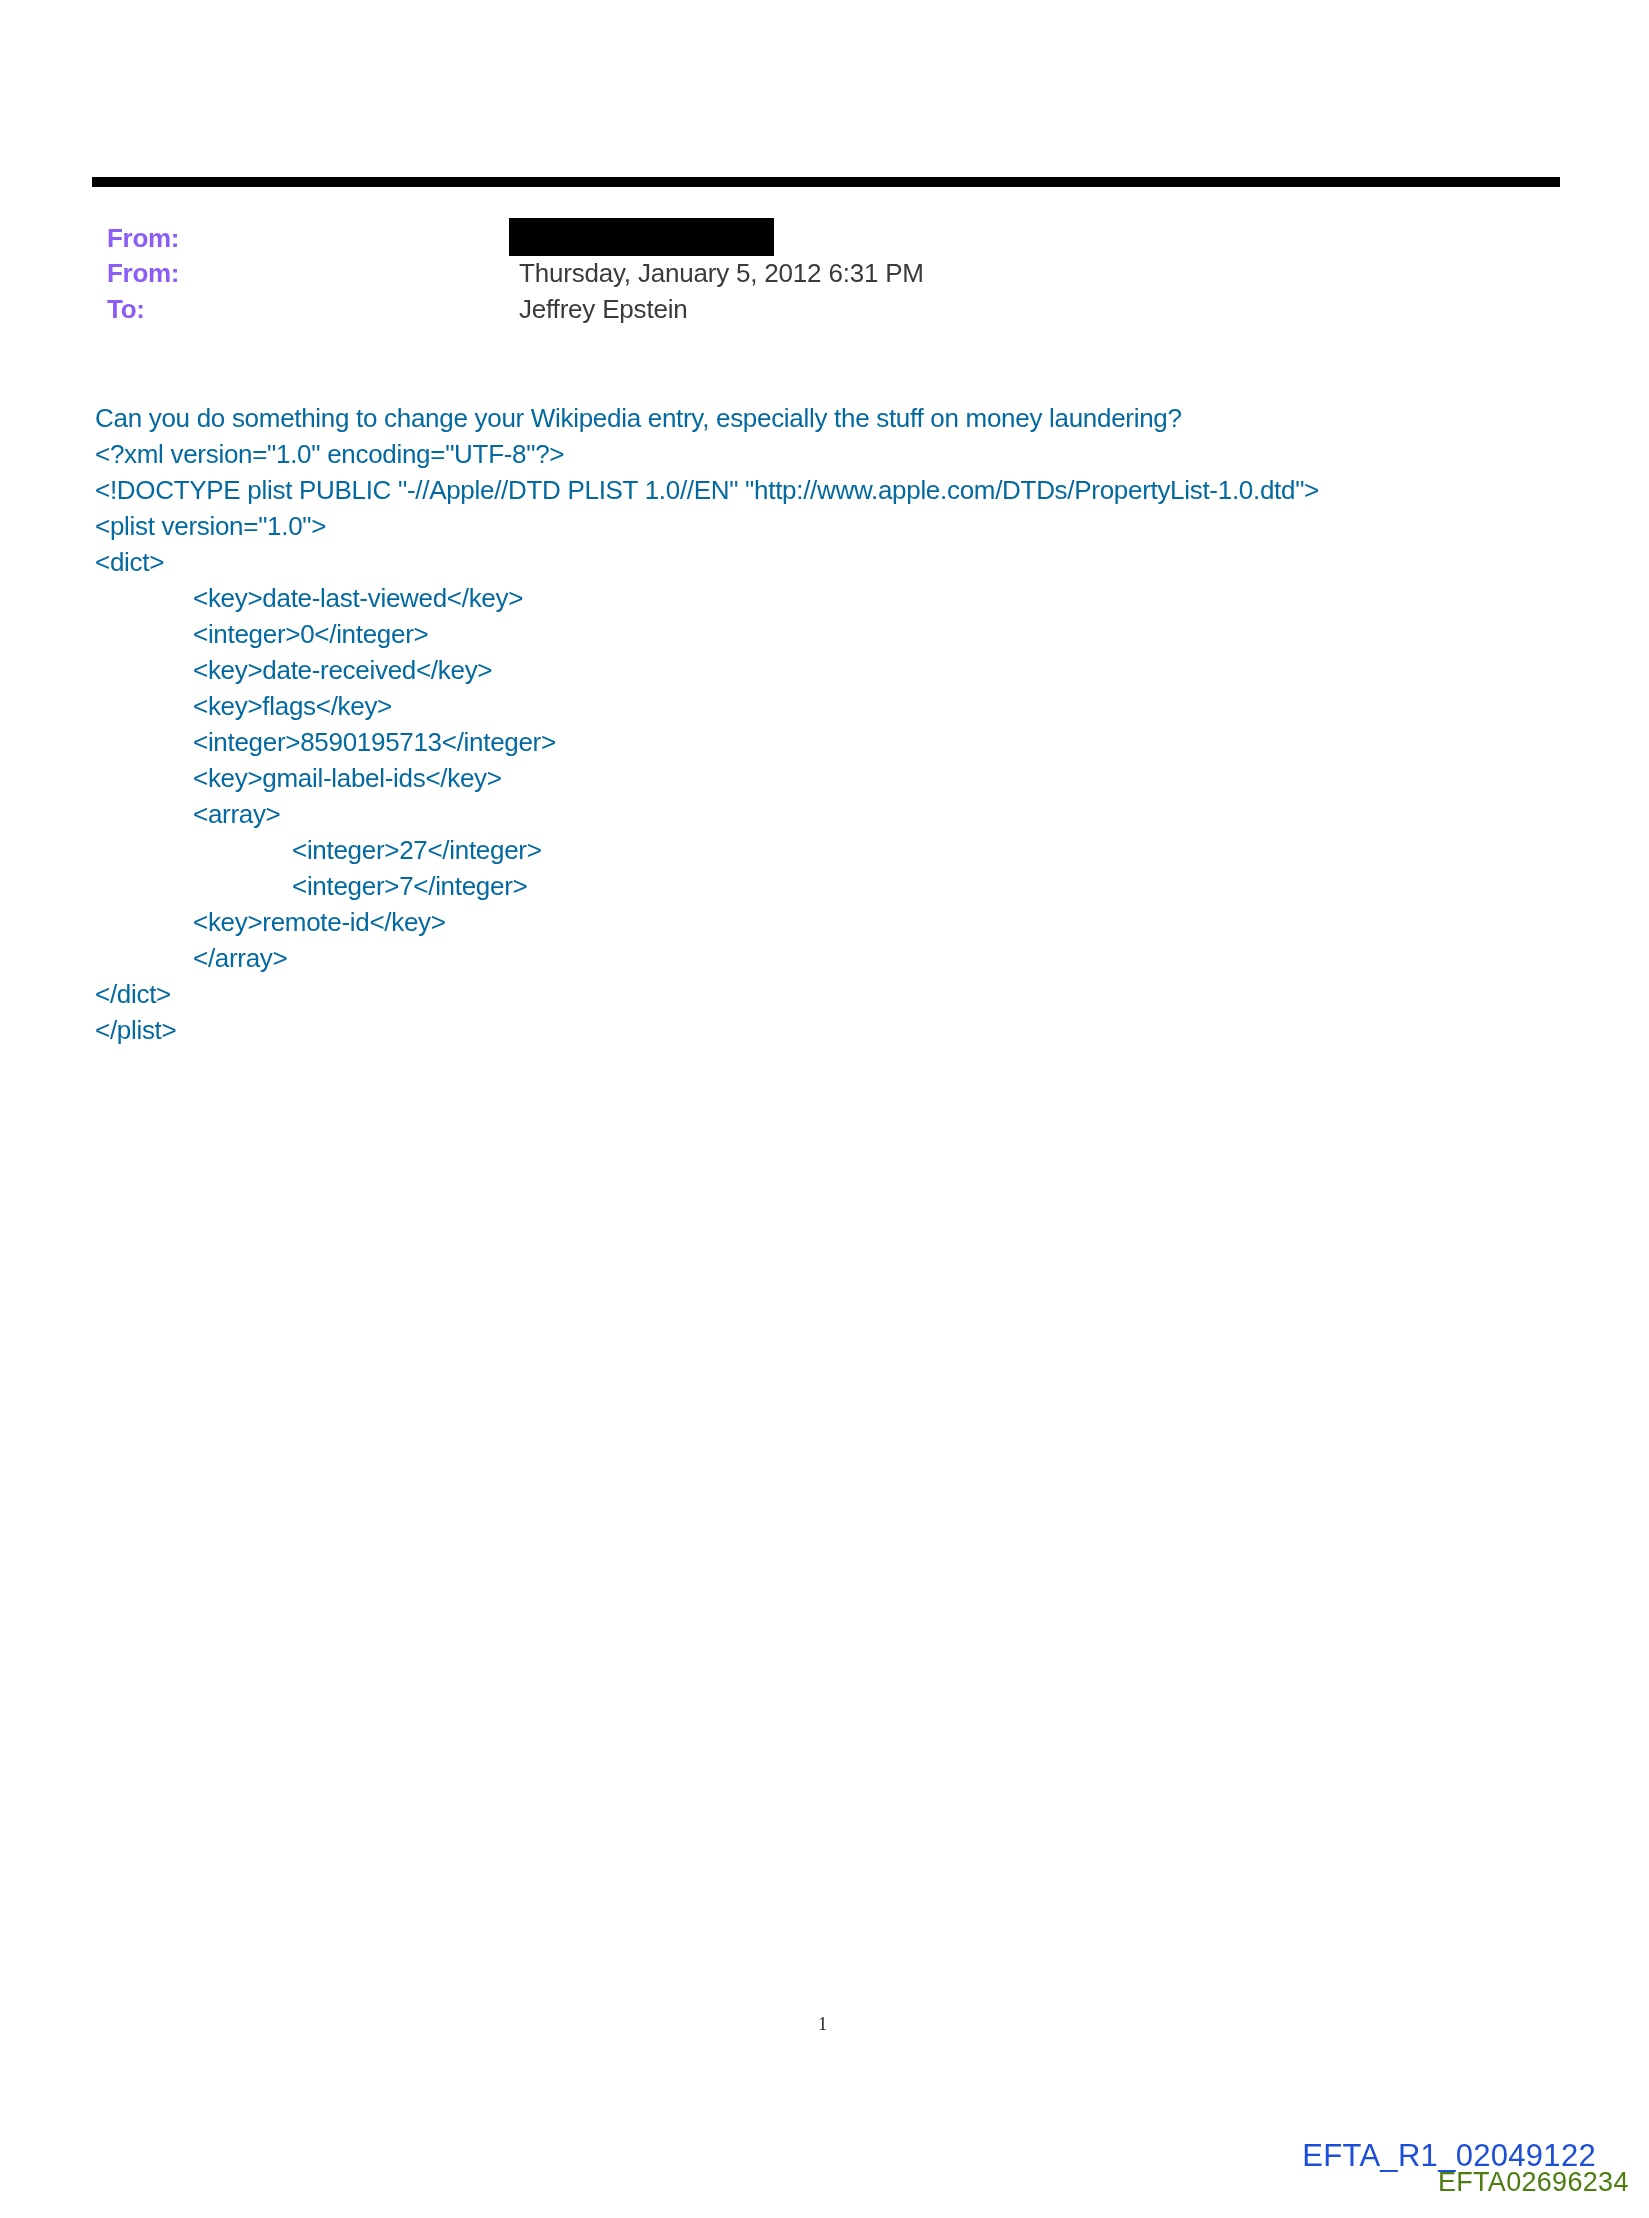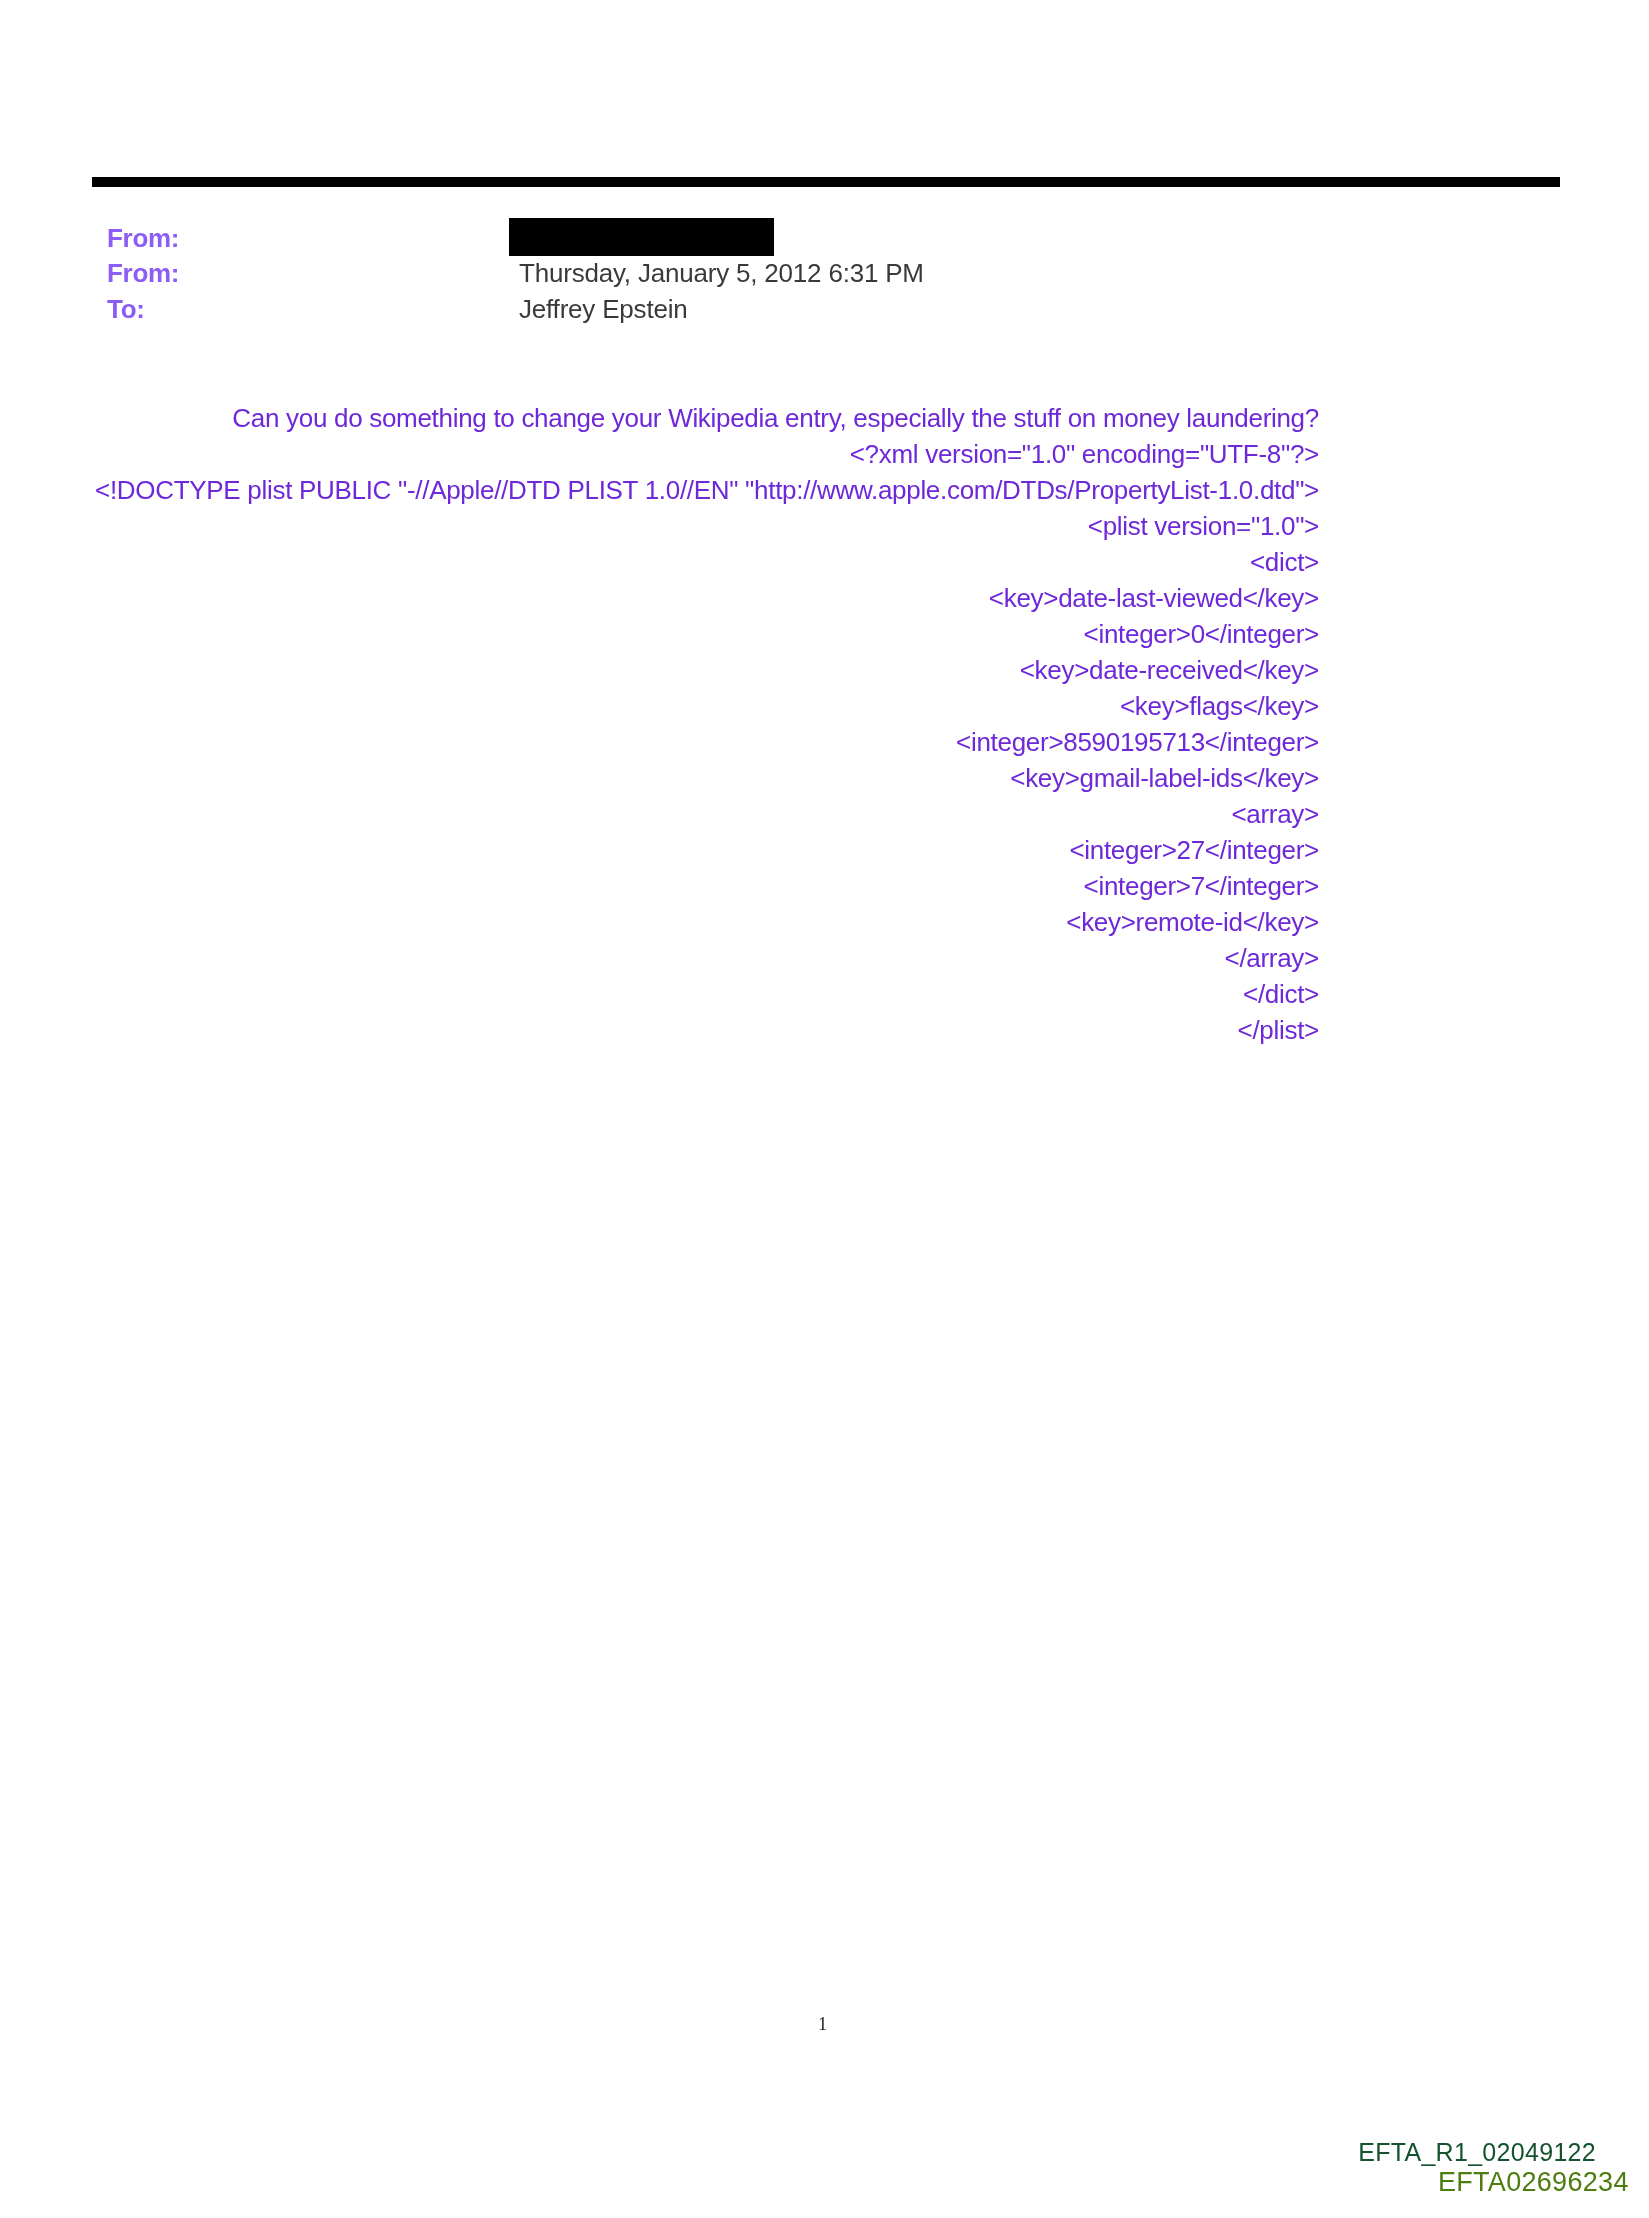--- a/index.html
+++ b/index.html
@@ -53,45 +53,44 @@
       width: 265px;
       height: 38px;
       background: #000;
     }
     .body {
       position: absolute;
       left: 95px;
       top: 400px;
       font-size: 26px;
       line-height: 36px;
-      color: #6d28d9;
+      color: #0369a1;
       letter-spacing: -0.3px;
-      text-align: right;
     }
     .line {
       white-space: pre;
       height: 36px;
     }
     .indent-1 { padding-left: 98px; }
     .indent-2 { padding-left: 197px; }
     .page-number {
       position: absolute;
       left: 818px;
       top: 2014px;
       font-family: "Liberation Serif", "DejaVu Serif", serif;
       font-size: 18.4px;
       color: #222;
     }
     .bates-1 {
       position: absolute;
       right: 54px;
       top: 2138px;
       font-family: "Liberation Sans", sans-serif;
-      font-size: 25px;
-      color: #14532d;
+      font-size: 31px;
+      color: #1d4ed8;
       letter-spacing: 0.3px;
     }
     .bates-2 {
       position: absolute;
       right: 21.3px;
       top: 2167px;
       font-family: "Liberation Sans", sans-serif;
       font-size: 27px;
       color: #4d7c0f;
       letter-spacing: 0.3px;

